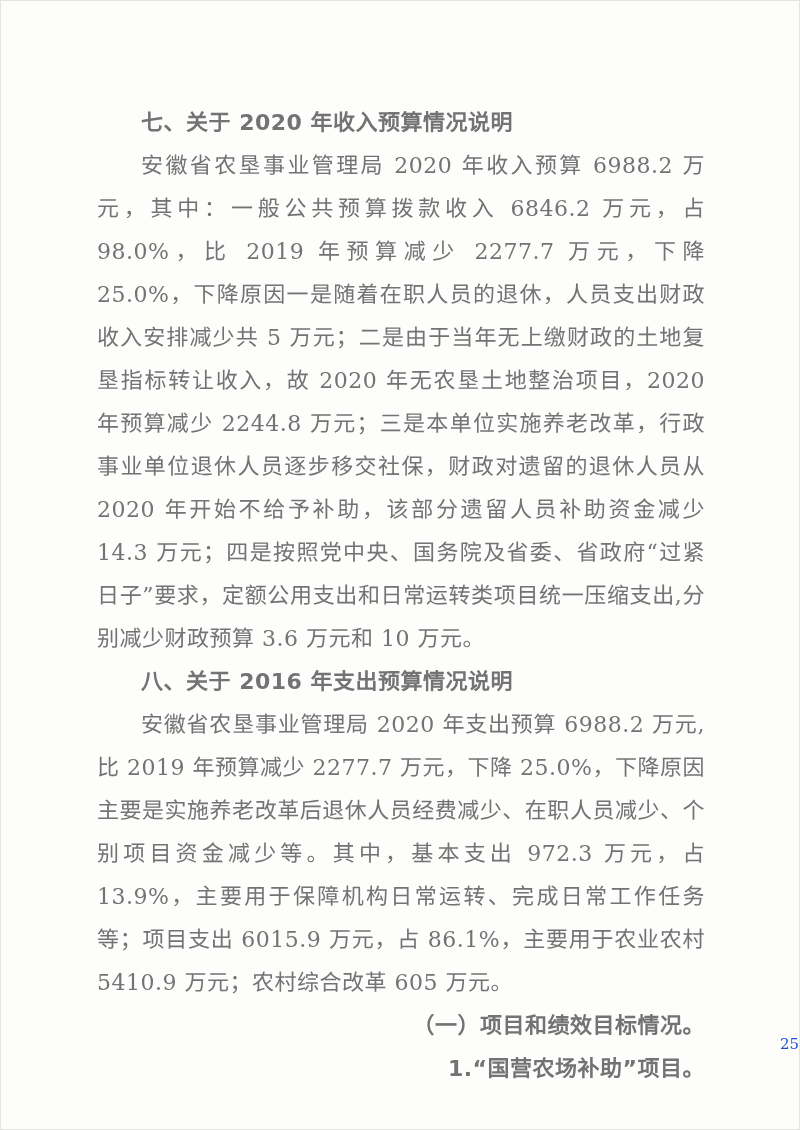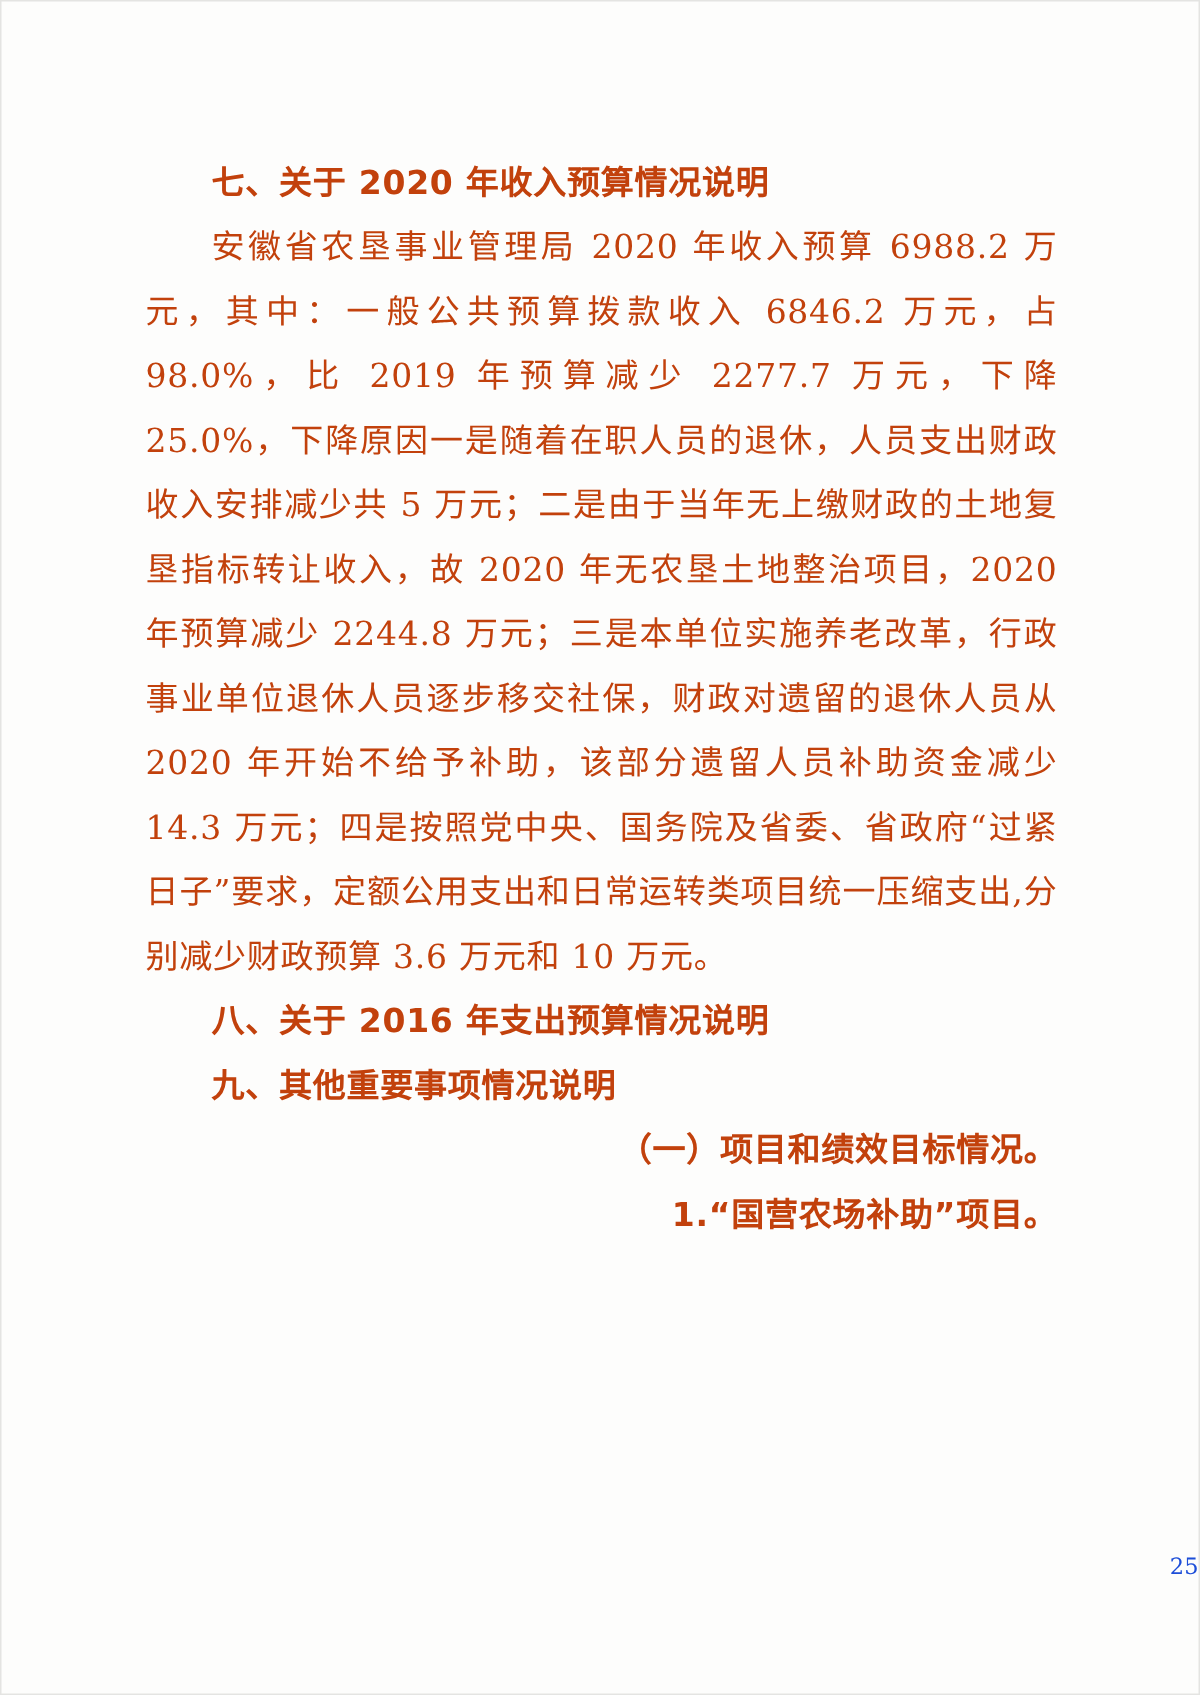--- a/index.html
+++ b/index.html
@@ -19,21 +19,21 @@
     overflow: hidden;
   }
   .doc-body {
     font-family: "DejaVu Serif", "Liberation Serif", serif;
   }
   .block {
     margin: 0;
     font-size: 22px;
     line-height: 43px;
     text-indent: 2em;
-    color: #c2410c;
+    color: #737373;
   }
   .heading {
     font-family: "DejaVu Sans", "Liberation Sans", sans-serif;
     font-weight: 700;
     letter-spacing: 0.5px;
   }
   .subheading {
     font-family: "DejaVu Sans", "Liberation Sans", sans-serif;
     font-weight: 700;
     letter-spacing: 0.5px;
@@ -59,22 +59,22 @@
 
 <div class="page">
   <div class="doc-body">
 
     <h2 class="block heading">七、关于 2020 年收入预算情况说明</h2>
 
     <p class="block paragraph">安徽省农垦事业管理局 2020 年收入预算 6988.2 万元，其中：一般公共预算拨款收入 6846.2 万元，占 98.0%，比 2019 年预算减少 2277.7 万元，下降 25.0%，下降原因一是随着在职人员的退休，人员支出财政收入安排减少共 5 万元；二是由于当年无上缴财政的土地复垦指标转让收入，故 2020 年无农垦土地整治项目，2020 年预算减少 2244.8 万元；三是本单位实施养老改革，行政事业单位退休人员逐步移交社保，财政对遗留的退休人员从 2020 年开始不给予补助，该部分遗留人员补助资金减少 14.3 万元；四是按照党中央、国务院及省委、省政府“过紧日子”要求，定额公用支出和日常运转类项目统一压缩支出,分别减少财政预算 3.6 万元和 10 万元。</p>
 
     <h2 class="block heading">八、关于 2016 年支出预算情况说明</h2>
 
+    <p class="block paragraph">安徽省农垦事业管理局 2020 年支出预算 6988.2 万元,比 2019 年预算减少 2277.7 万元，下降 25.0%，下降原因主要是实施养老改革后退休人员经费减少、在职人员减少、个别项目资金减少等。其中，基本支出 972.3 万元，占 13.9%，主要用于保障机构日常运转、完成日常工作任务等；项目支出 6015.9 万元，占 86.1%，主要用于农业农村 5410.9 万元；农村综合改革 605 万元。</p>
 
-    <h2 class="block heading">九、其他重要事项情况说明</h2>
 
     <h3 class="block subheading">（一）项目和绩效目标情况。</h3>
 
     <h3 class="block subheading">1.“国营农场补助”项目。</h3>
 
   </div>
 
   <div class="page-number">25</div>
 </div>
 

